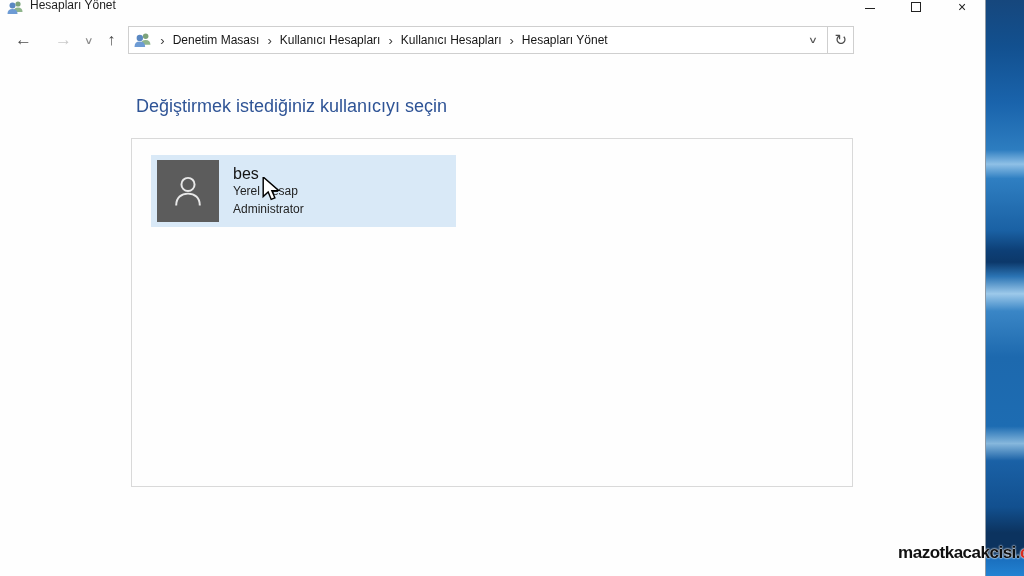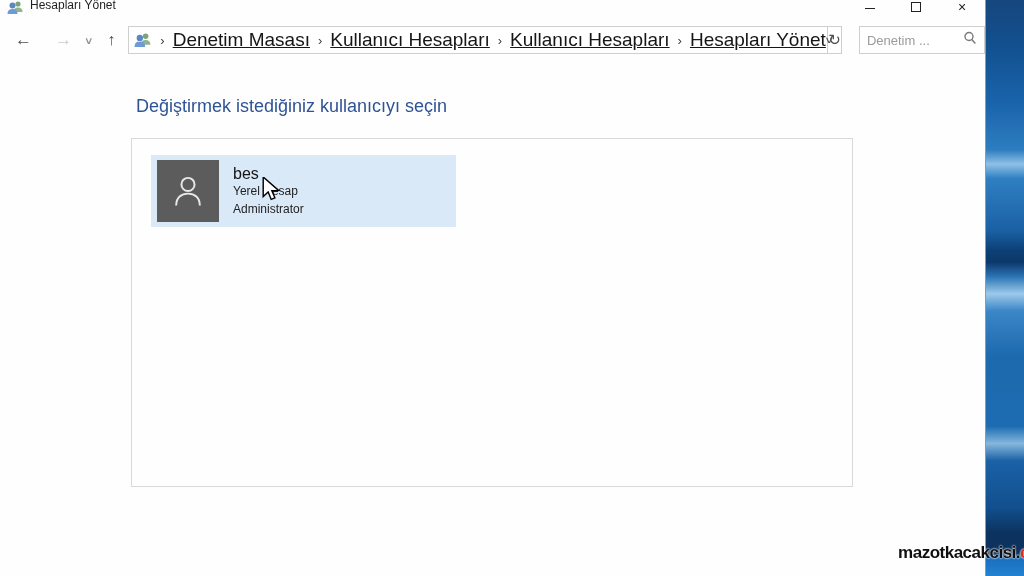--- a/index.html
+++ b/index.html
@@ -42,21 +42,21 @@
   .fwd-btn   { font-size:17px; color:#c9c9c9; margin-left:23px; }
   .hist-btn  { font-size:10px; color:#8a8a8a; margin-left:13px; transform:scaleX(1.3); }
   .up-btn    { font-size:16px; color:#4d4d4d; margin-left:15px; }
 
   .address-bar {
     width:700px; height:28px; margin-left:13px; border:1px solid #cfcfcf;
     background:#fff; display:flex; align-items:center; padding:0 2px 0 5px; flex:none;
   }
   .crumb-icon { width:18px; height:16px; flex:none; }
   .crumb-sep { font-size:13px; color:#3c3c3c; padding:0 8px; }
-  .crumb { font-size:19px; color:#161616; white-space:nowrap; cursor:default;text-decoration:underline; }
+  .crumb { font-size:12px; color:#161616; white-space:nowrap; cursor:default; }
   .addr-spacer { flex:1; }
   .addr-chevron { font-size:9px; color:#555; width:24px; text-align:center; transform:scaleX(1.5); }
 
   .refresh-btn {
     width:27px; height:28px; border:1px solid #cfcfcf; margin-left:-1px; background:#fff;
     display:flex; align-items:center; justify-content:center; font-size:15px; color:#4d4d4d;
     font-family:inherit; cursor:default;
   }
 
   .search-box {
@@ -157,29 +157,20 @@
         <span class="crumb-sep">›</span>
         <span class="crumb">Hesapları Yönet</span>
         <span class="addr-spacer"></span>
         <span class="addr-chevron"><span>∨</span></span>
       </div>
 
       <button class="refresh-btn">
           <span>↻</span>
         </button>
 
-      <div class="search-box">
-        <input class="search-input" type="text" placeholder="Denetim ..." style="">
-        <span class="magnifier">
-          <svg width="14" height="14" viewBox="0 0 14 14">
-            <circle cx="6" cy="5.5" r="4" fill="none" stroke="#7a7a7a" stroke-width="1.4"></circle>
-            <line x1="8.8" y1="8.6" x2="12.3" y2="12.4" stroke="#7a7a7a" stroke-width="1.5"></line>
-          </svg>
-        </span>
-      </div>
     </div>
 
     
     <h1 class="page-heading">Değiştirmek istediğiniz kullanıcıyı seçin</h1>
 
     <div class="user-list-box">
       <div class="user-tile">
         <div class="avatar">
           <svg width="42" height="42" viewBox="0 0 64 64">
             <circle cx="32" cy="22" r="10" fill="none" stroke="#e8e8e8" stroke-width="3"></circle>

